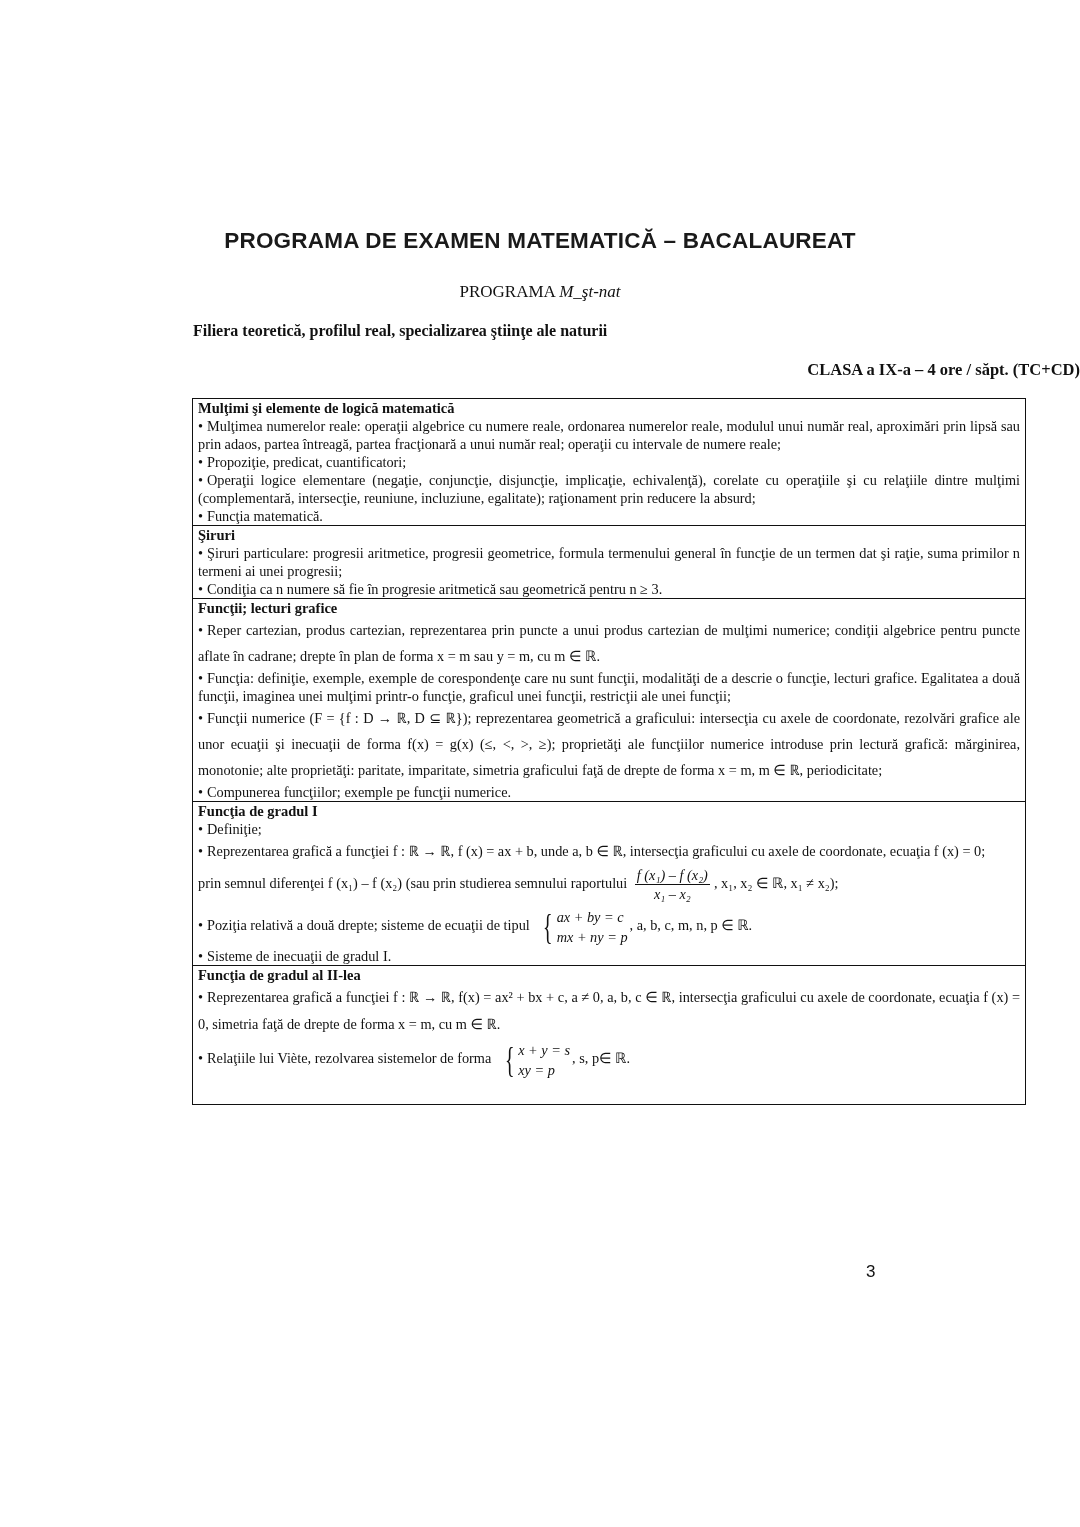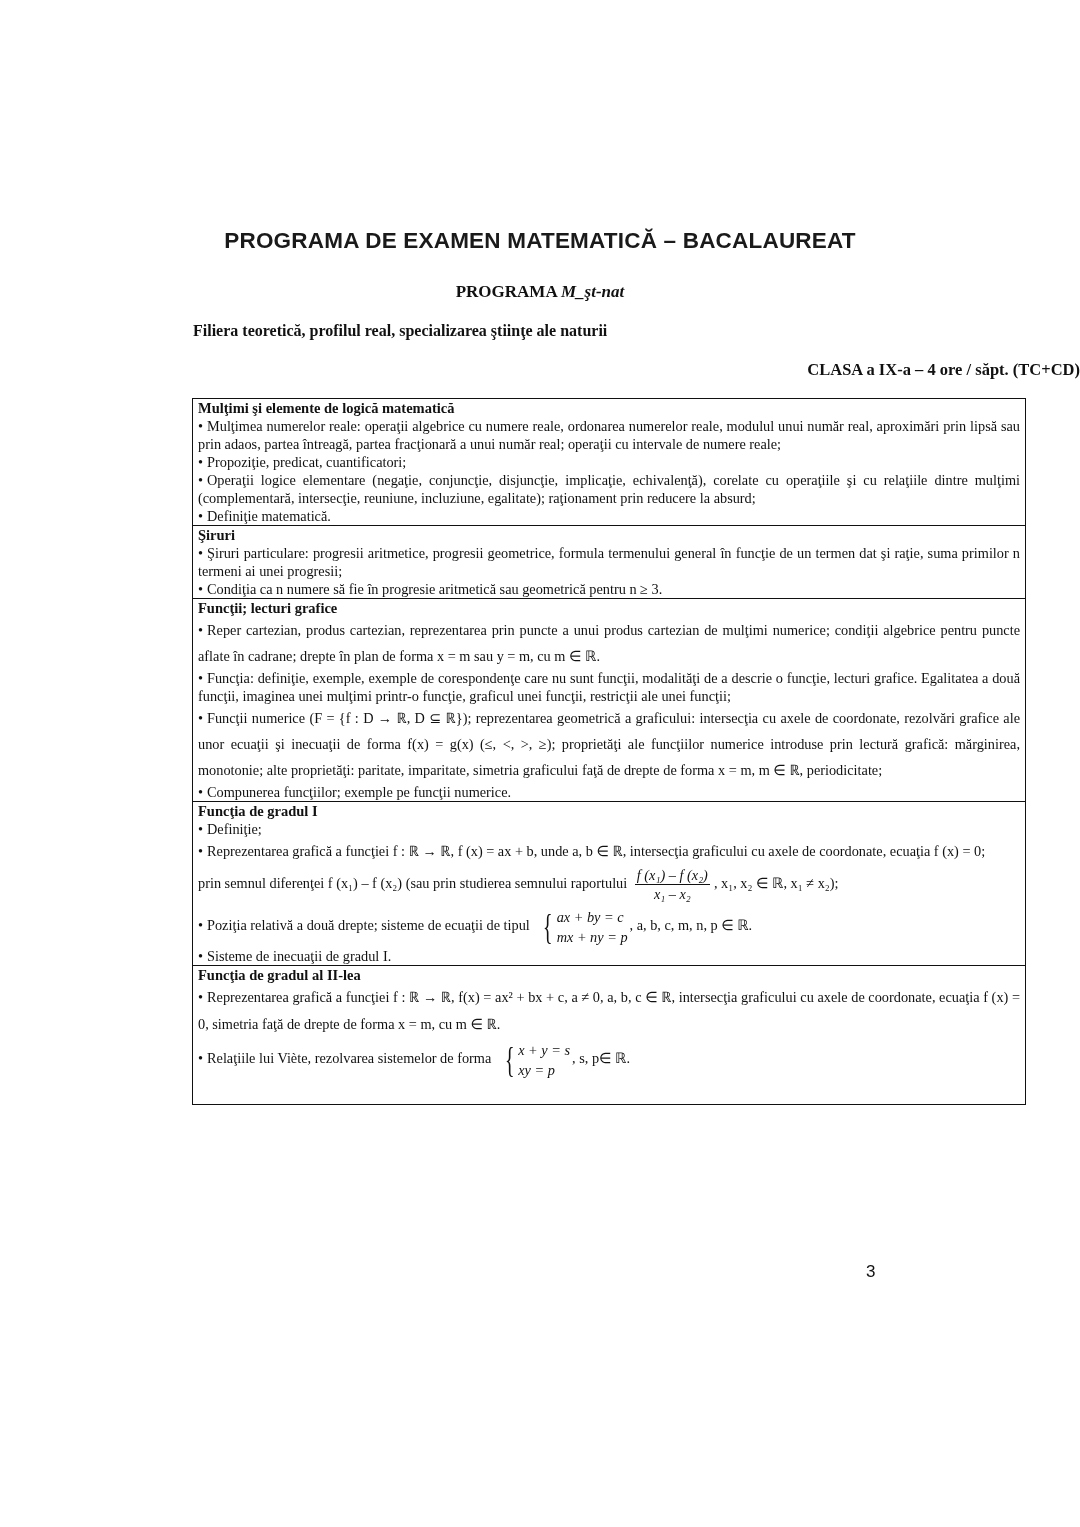--- a/index.html
+++ b/index.html
@@ -7,21 +7,21 @@
     width: 1080px; height: 1527px; background: #ffffff; position: relative;
     font-family: "Liberation Serif", serif; color: #111111;
   }
   .main-title {
     position: absolute; top: 228px; left: 0; width: 1080px; text-align: center;
     font-family: "Liberation Sans", sans-serif; font-weight: bold; font-size: 22.5px; letter-spacing: 0.2px;
     color: #1a1a1a;
   }
   .subtitle {
     position: absolute; top: 282px; left: 0; width: 1080px; text-align: center;
-    font-weight: bold; font-size: 17px;
+    font-weight: normal; font-size: 17px;
   }
   .filiera {
     position: absolute; top: 322px; left: 193px;
     font-weight: bold; font-size: 16px;
   }
   .clasa {
     position: absolute; top: 360px; left: 0; width: 1080px; text-align: right;
     font-weight: bold; font-size: 16.5px;
   }
   .syllabus {
@@ -54,21 +54,21 @@
 <div class="filiera">Filiera teoretică, profilul real, specializarea ştiinţe ale naturii</div>
 <div class="clasa">CLASA a IX-a – 4 ore / săpt. (TC+CD)</div>
 
 <div class="syllabus">
 
   <div class="section">
     <h3>Mulţimi şi elemente de logică matematică</h3>
     <p class="item"><span class="bullet">•</span><span>Mulţimea numerelor reale: operaţii algebrice cu numere reale, ordonarea numerelor reale, modulul unui număr real, aproximări prin lipsă sau prin adaos, partea întreagă, partea fracţionară a unui număr real; operaţii cu intervale de numere reale;</span></p>
     <p class="item"><span class="bullet">•</span><span>Propoziţie, predicat, cuantificatori;</span></p>
     <p class="item"><span class="bullet">•</span><span>Operaţii logice elementare (negaţie, conjuncţie, disjuncţie, implicaţie, echivalenţă), corelate cu operaţiile şi cu relaţiile dintre mulţimi (complementară, intersecţie, reuniune, incluziune, egalitate); raţionament prin reducere la absurd;</span></p>
-    <p class="item"><span class="bullet">•</span><span>Definiţie matematică.</span></p>
+    <p class="item"><span class="bullet">•</span><span>Funcţia matematică.</span></p>
   </div>
 
   <div class="section">
     <h3>Şiruri</h3>
     <p class="item"><span class="bullet">•</span><span>Şiruri particulare: progresii aritmetice, progresii geometrice, formula termenului general în funcţie de un termen dat şi raţie, suma primilor n termeni ai unei progresii;</span></p>
     <p class="item"><span class="bullet">•</span><span>Condiţia ca n numere să fie în progresie aritmetică sau geometrică pentru n ≥ 3.</span></p>
   </div>
 
   <div class="section">
     <h3>Funcţii; lecturi grafice</h3>

